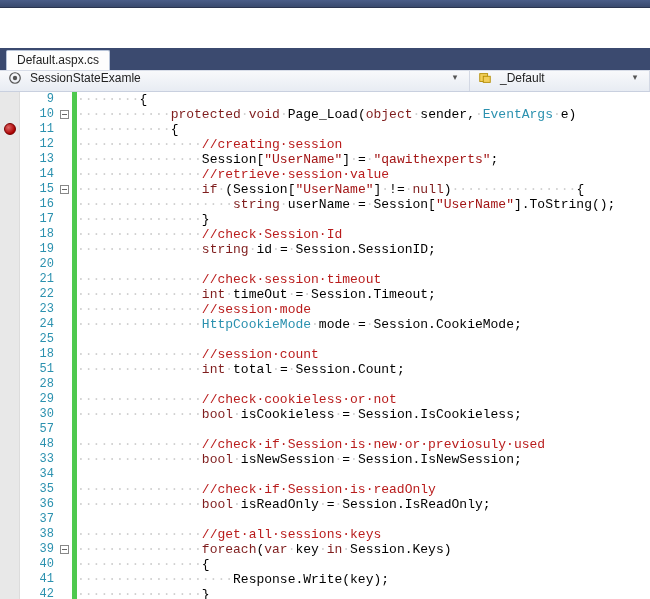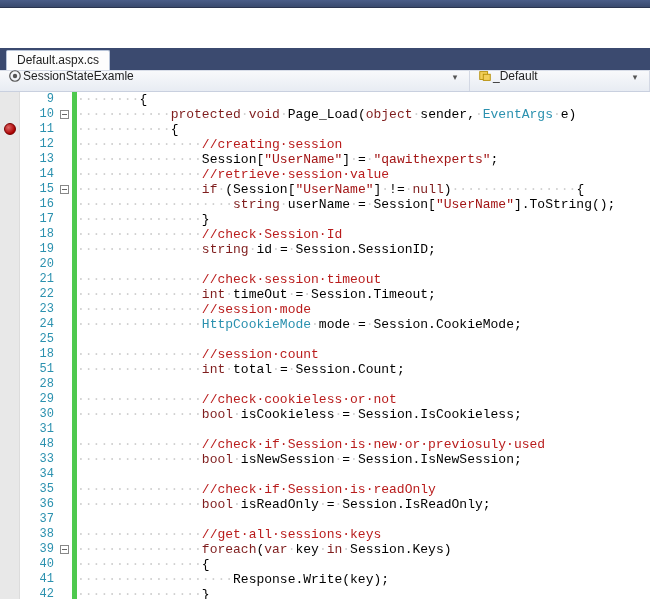--- a/index.html
+++ b/index.html
@@ -39,23 +39,23 @@
   .nav-bar {
     height: 22px;
     background: linear-gradient(#f8f9fb, #e8ecf3);
     border-top: 1px solid #d8dde8;
     border-bottom: 1px solid #c9d0df;
     display: flex;
     align-items: center;
   }
   .nav-cell {
     display: flex;
-    align-items: flex-end;
-    gap: 1px;
-    padding: 8px 8px;
+    align-items: flex-start;
+    gap: 8px;
+    padding: 0 8px;
     height: 100%;
     border-right: 1px solid #d3d8e4;
     font-family: "Segoe UI", Tahoma, sans-serif;
     font-size: 12px;
     color: #222;
     flex: 1;
     min-width: 0;
   }
   .nav-cell:first-child { flex: 0 0 470px; }
   .nav-icon { width: 14px; height: 14px; flex: 0 0 14px; }
@@ -192,21 +192,21 @@
       <div class="ln">21</div>
       <div class="ln">22</div>
       <div class="ln">23</div>
       <div class="ln">24</div>
       <div class="ln">25</div>
       <div class="ln">18</div>
       <div class="ln">51</div>
       <div class="ln">28</div>
       <div class="ln">29</div>
       <div class="ln">30</div>
-      <div class="ln">31</div>
+      <div class="ln">57</div>
       <div class="ln">48</div>
       <div class="ln">33</div>
       <div class="ln">34</div>
       <div class="ln">35</div>
       <div class="ln">36</div>
       <div class="ln">37</div>
       <div class="ln">38</div>
       <div class="ln">39</div>
       <div class="ln">40</div>
       <div class="ln">41</div>

